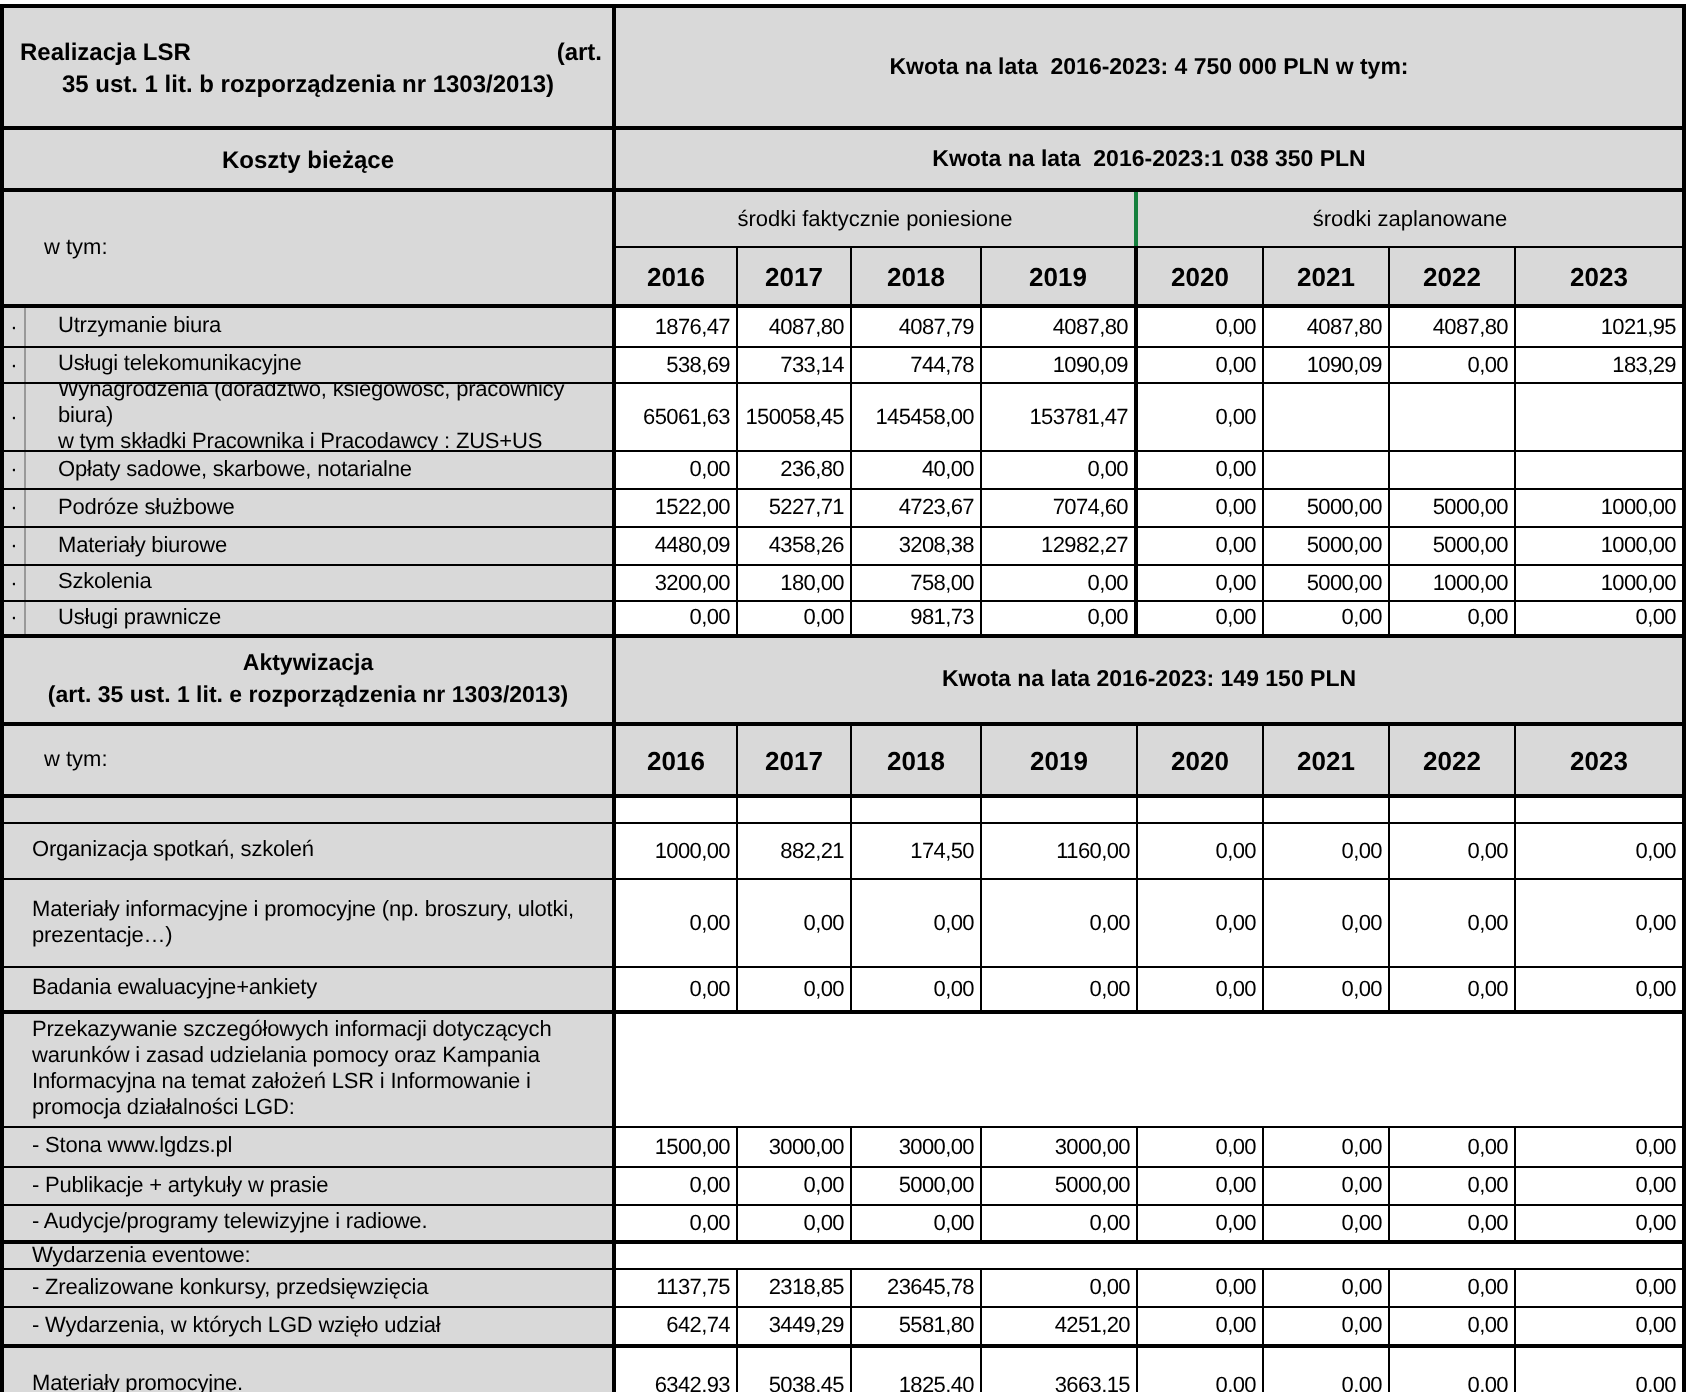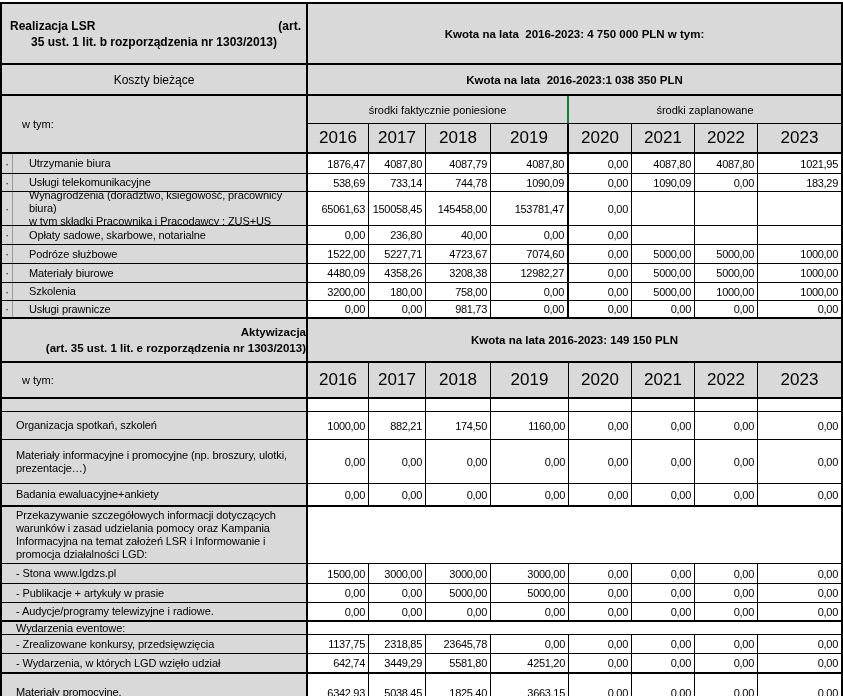--- a/index.html
+++ b/index.html
@@ -18,53 +18,53 @@
 
   
   .rA{height:61px;border-bottom-width:2px}
   .rA .lbl{display:flex;flex-direction:column;justify-content:center;font-weight:bold;
            font-size:12px;line-height:16px}
   .tl1{display:flex;justify-content:space-between;padding:0 5px 0 8px}
   .tl2{text-align:center}
   .kw{flex:1;display:flex;align-items:center;justify-content:center;background:#d9d9d9;
       font-weight:bold;font-size:11.5px;border-right:none;white-space:pre-wrap;text-align:center}
   .rB{height:31px;border-bottom-width:2px}
-  .rB .lbl{display:flex;align-items:center;justify-content:center;font-weight:normal;font-size:12px}
+  .rB .lbl{display:flex;align-items:center;justify-content:center;font-weight:bold;font-size:12px}
   .rCD{height:58px;border-bottom-width:2px}
   .wtym{display:flex;align-items:center;padding-left:20px;font-size:11px}
   .rside{flex:1;display:flex;flex-direction:column}
   .grprow{flex:0 0 27px;height:27px;border-bottom:1px solid #000;display:flex}
   .grp{background:#d9d9d9;display:flex;align-items:center;justify-content:center;font-size:11px;
        box-sizing:border-box}
   .gp1{width:261px;flex:0 0 261px;border-right:2px solid #15803d}
   .gp2{flex:1}
   .yearrow{flex:1;display:flex}
   .ycell{background:#d9d9d9;display:flex;align-items:center;justify-content:center;
-         font-weight:normal;font-size:17px}
+         font-weight:bold;font-size:13px}
 
   
   .dl{display:flex}
   .gutter{flex:0 0 10px;border-right:1px solid #999;display:flex;align-items:center;
           justify-content:center;font-size:11px}
   .lt{flex:1;display:flex;flex-direction:column;justify-content:center;font-size:11px;
       line-height:13px;letter-spacing:-0.1px;padding-right:4px}
   #koszty-rows .lt{padding-left:16px}
   #akty-rows .lt{padding-left:14px}
 
   #koszty-rows .row:nth-child(1){height:20px}
   #koszty-rows .row:nth-child(2){height:18px}
   #koszty-rows .row:nth-child(3){height:34px}
   #koszty-rows .row:nth-child(4){height:19px}
   #koszty-rows .row:nth-child(5){height:19px}
   #koszty-rows .row:nth-child(6){height:19px}
   #koszty-rows .row:nth-child(7){height:18px}
   #koszty-rows .row:nth-child(8){height:18px;border-bottom-width:2px}
 
   .rAk{height:44px;border-bottom-width:2px}
-  .rAk .lbl{display:flex;flex-direction:column;justify-content:center;text-align:right;
+  .rAk .lbl{display:flex;flex-direction:column;justify-content:center;text-align:center;
             font-weight:bold;font-size:11.5px;line-height:16px}
   .rWt{height:36px;border-bottom-width:2px}
 
   #akty-rows .row:nth-child(1){height:13px}
   #akty-rows .row:nth-child(2){height:28px}
   #akty-rows .row:nth-child(3){height:44px}
   #akty-rows .row:nth-child(4){height:23px;border-bottom-width:2px}
   #akty-rows .row:nth-child(5){height:57px}
   #akty-rows .row:nth-child(6){height:20px}
   #akty-rows .row:nth-child(7){height:19px}

